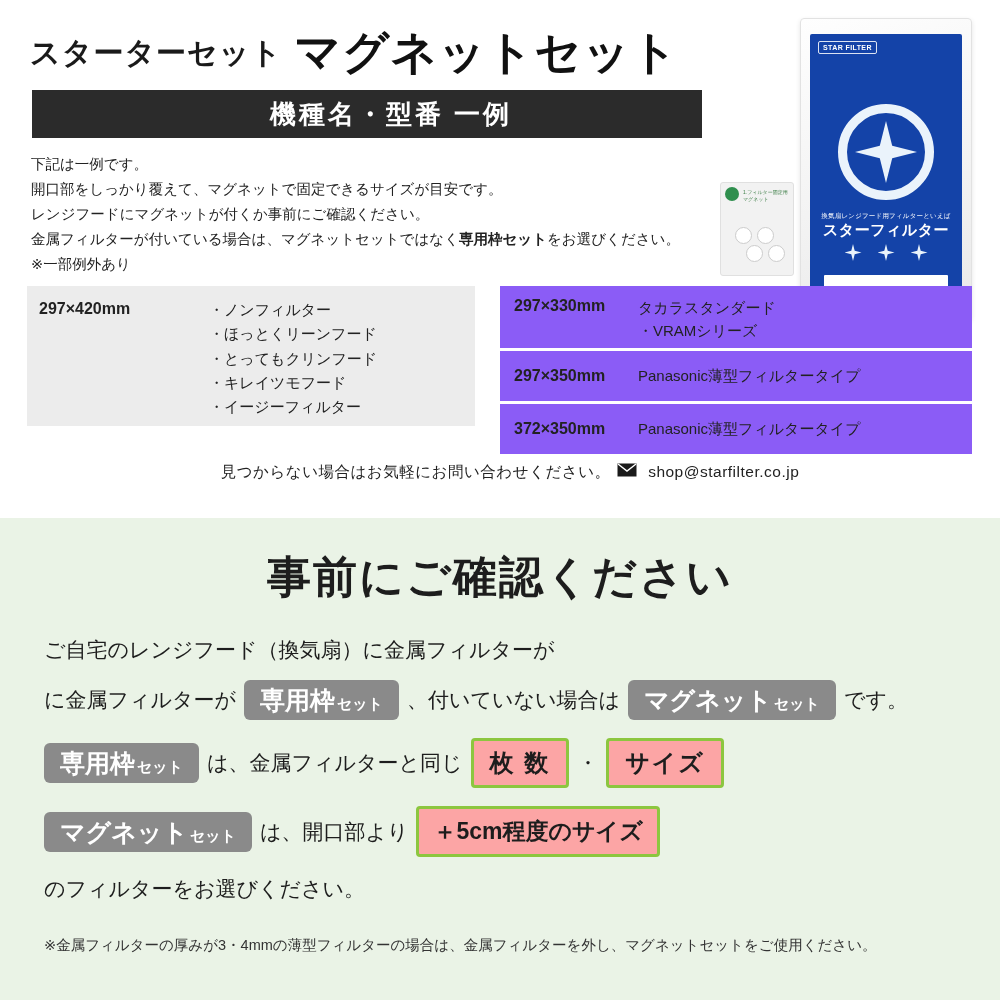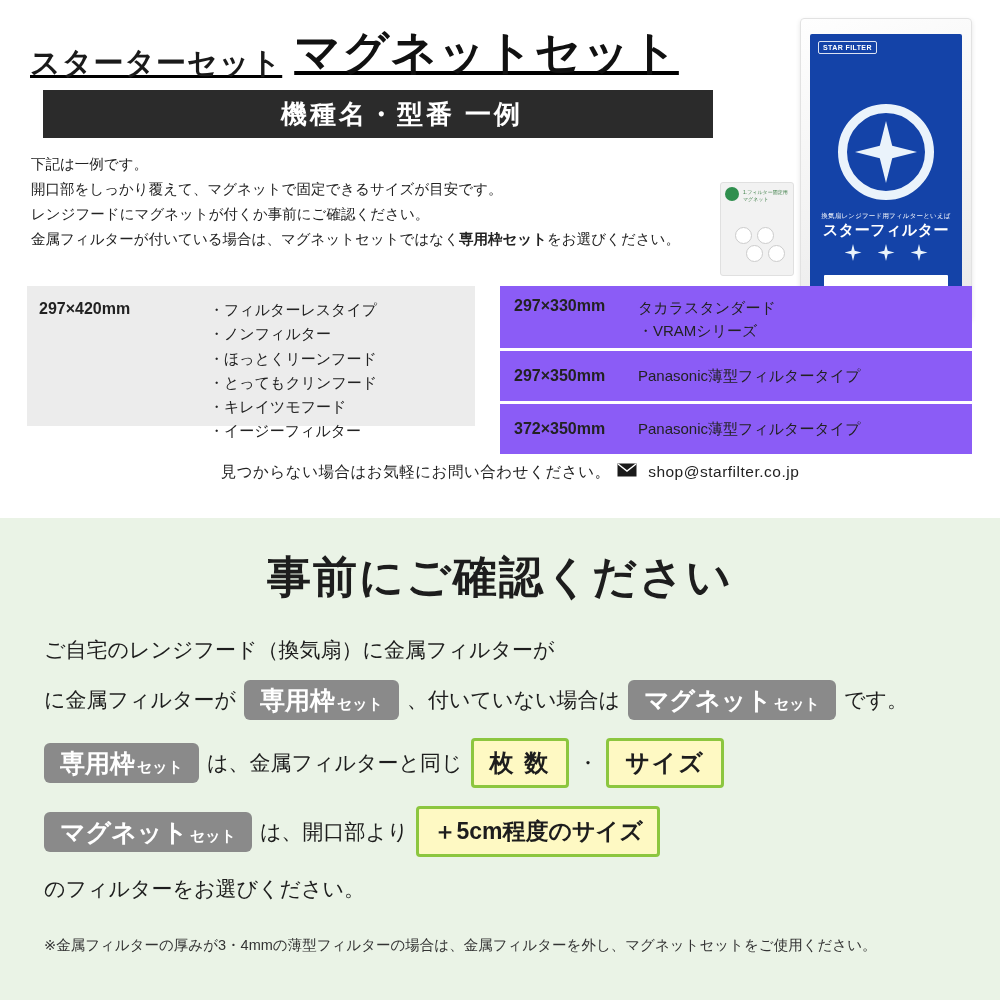--- a/index.html
+++ b/index.html
@@ -9,33 +9,33 @@
     background: #ffffff;
     overflow: hidden;
   }
   .page { position: relative; width: 1000px; height: 1000px; }
 
   
   .top { position: relative; height: 518px; padding: 0; }
 
   .title-row {
     position: absolute; left: 30px; top: 22px;
-    display: flex; align-items: flex-end; text-decoration: underline;
+    display: flex; align-items: center;
   }
   .title-small {
     font-size: 30px; font-weight: 700; letter-spacing: 1px;
     color: #1a1a1a;
   }
   .title-big {
     font-size: 46px; font-weight: 700; letter-spacing: 1px;
     color: #111; margin-left: 12px;
   }
 
   .blackbar {
-    position: absolute; left: 43px; top: 90px;
+    position: absolute; left: 32px; top: 90px;
     width: 670px; height: 48px;
     background: #2b2b2b; color: #fff;
     display: flex; align-items: center; justify-content: center;
     font-size: 26px; font-weight: 700; letter-spacing: 3px; padding-left: 48px;
   }
 
   .notes {
     position: absolute; left: 31px; top: 152px;
     width: 680px;
     font-size: 14.5px; line-height: 1.72; color: #222;
@@ -167,21 +167,21 @@
   .bline.l1 { margin-bottom: 16px; }
   .pill {
     display: inline-flex; align-items: baseline; justify-content: flex-end;
     background: #8a8a8a; color: #fff; border-radius: 6px;
     padding: 7px 16px; margin: 0 8px;
     font-size: 25px; font-weight: 700; line-height: 1.05;
   }
   .pill small { font-size: 15px; font-weight: 700; margin-left: 2px; }
   .gbox {
     display: inline-flex; align-items: center; justify-content: center;
-    border: 3px solid #8cc63f; background: #fef9c3; color: #1d1d1d;
+    border: 3px solid #8cc63f; background: #fca5a5; color: #1d1d1d;
     border-radius: 4px; padding: 6px 16px; margin: 0 8px;
     font-size: 24px; font-weight: 700; letter-spacing: 2px;
   }
   .gbox.wide { letter-spacing: 0; font-size: 23px; padding: 7px 14px; }
   .b-foot {
     position: absolute; left: 44px; top: 418px; width: 920px;
     font-size: 14.5px; color: #333;
   }
 </style>
 </head>
@@ -196,20 +196,21 @@
       <span class="title-big">マグネットセット</span>
     </div>
 
     <div class="blackbar">機種名・型番 一例</div>
 
     <div class="notes">
       <div>下記は一例です。</div>
       <div>開口部をしっかり覆えて、マグネットで固定できるサイズが目安です。</div>
       <div>レンジフードにマグネットが付くか事前にご確認ください。</div>
       <div>金属フィルターが付いている場合は、マグネットセットではなく<b>専用枠セット</b>をお選びください。</div>
+      <div>※一部例外あり</div>
     </div>
 
     <div class="product">
       <div class="magnet-pack">
         <div class="mlogo"></div>
         <div class="mlabel" style="left:22px;top:6px;">1.フィルター固定用マグネット</div>
         <div class="mdisc" style="left:14px; top:44px;"></div>
         <div class="mdisc" style="left:36px; top:44px;"></div>
         <div class="mdisc" style="left:25px; top:62px;"></div>
         <div class="mdisc" style="left:47px; top:62px;"></div>
@@ -228,21 +229,20 @@
             <i></i>
           </div>
           <div class="pkg-whitebar"></div>
         </div>
       </div>
     </div>
 
     <div class="tbl-left">
       <div class="lsize">297×420mm</div>
       <ul>
-        <li>・フィルターレスタイプ</li>
         <li>・ノンフィルター</li>
         <li>・ほっとくリーンフード</li>
         <li>・とってもクリンフード</li>
         <li>・キレイツモフード</li>
         <li>・イージーフィルター</li>
       </ul>
     </div>
 
     <div class="tbl-right">
       <div class="rrow tall">

